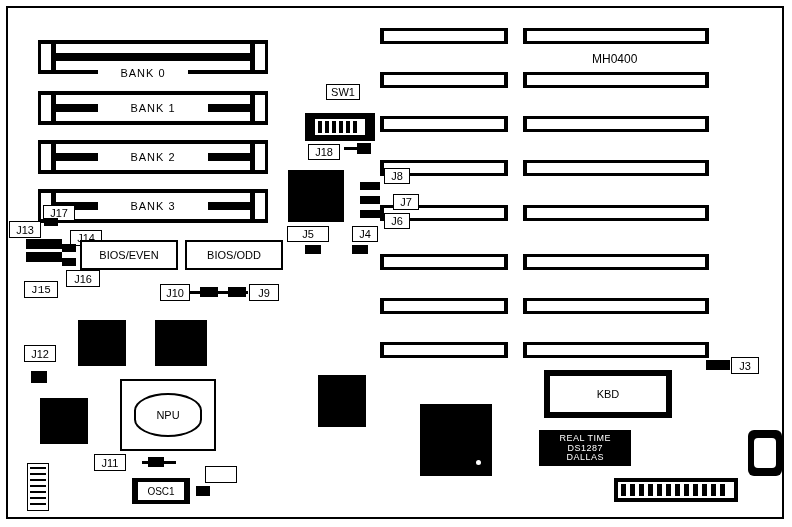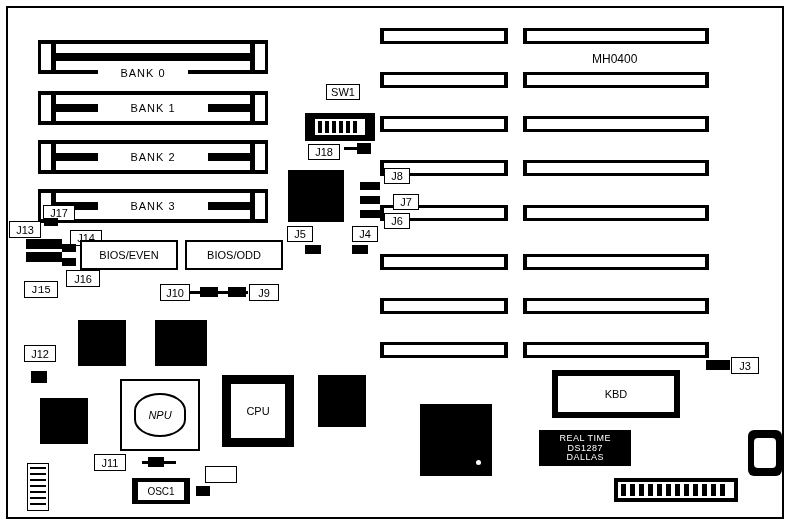--- a/index.html
+++ b/index.html
@@ -192,21 +192,21 @@
 
   <div class="abs blk" style="left:288px;top:170px;width:56px;height:52px;"></div>
 
   <div class="lbl" style="left:384px;top:168px;width:26px;height:16px;">J8</div>
   <div class="abs" style="left:360px;top:182px;width:20px;height:8px;background:#000;"></div>
   <div class="lbl" style="left:393px;top:194px;width:26px;height:16px;">J7</div>
   <div class="abs" style="left:360px;top:196px;width:20px;height:8px;background:#000;"></div>
   <div class="lbl" style="left:384px;top:213px;width:26px;height:16px;">J6</div>
   <div class="abs" style="left:360px;top:210px;width:20px;height:8px;background:#000;"></div>
 
-  <div class="lbl" style="left:287px;top:226px;width:26px;height:16px;">J5</div>
+  <div class="lbl" style="left:287px;top:226px;width:42px;height:16px;">J5</div>
   <div class="abs" style="left:305px;top:245px;width:16px;height:9px;background:#000;"></div>
   <div class="lbl" style="left:352px;top:226px;width:26px;height:16px;">J4</div>
   <div class="abs" style="left:352px;top:245px;width:16px;height:9px;background:#000;"></div>
 
   <div class="lbl" style="left:43px;top:205px;width:32px;height:16px;">J17</div>
   <div class="lbl" style="left:9px;top:221px;width:32px;height:17px;">J13</div>
   <div class="lbl" style="left:70px;top:230px;width:32px;height:16px;">J14</div>
   <div class="lbl" style="left:24px;top:281px;width:34px;height:17px;font-family:Liberation Mono, monospace;">J15</div>
   <div class="lbl" style="left:66px;top:270px;width:34px;height:17px;">J16</div>
 
@@ -229,33 +229,30 @@
   <div class="abs blk" style="left:155px;top:320px;width:52px;height:46px;"></div>
   <div class="abs blk" style="left:40px;top:398px;width:48px;height:46px;"></div>
   <div class="abs blk" style="left:318px;top:375px;width:48px;height:52px;"></div>
 
   <div class="lbl" style="left:24px;top:345px;width:32px;height:17px;">J12</div>
   <div class="abs" style="left:31px;top:371px;width:16px;height:12px;background:#000;"></div>
 
   <div class="abs" style="left:706px;top:360px;width:24px;height:10px;background:#000;"></div>
   <div class="lbl" style="left:731px;top:357px;width:28px;height:17px;">J3</div>
 
-  <div class="npu" style="left:120px;top:379px;width:80px;height:72px;font-style:italic;">
+  <div class="npu" style="left:120px;top:379px;width:96px;height:72px;">
     <div class="npu-inner">NPU</div>
   </div>
 
-  <div class="cpu" style="left:222px;top:375px;width:72px;height:72px;">
-    <div class="cpu-inner">CPU</div>
-  </div>
 
   <div class="abs blk" style="left:420px;top:404px;width:72px;height:72px;">
     <div class="abs" style="left:56px;top:56px;width:5px;height:5px;background:#fff;border-radius:50%;"></div>
   </div>
 
-  <div class="kbd" style="left:544px;top:370px;width:128px;height:48px;margin-left:8px;">
+  <div class="kbd" style="left:544px;top:370px;width:128px;height:48px;">
     <div class="kbd-inner">KBD</div>
   </div>
 
   <div class="rtc" style="left:539px;top:430px;width:92px;height:36px;transform:rotate(180deg);">
     <div style="display:flex;flex-direction:column;align-items:center;">
       <span>DALLAS</span>
       <span>DS1287</span>
       <span>REAL TIME</span>
     </div>
   </div>

